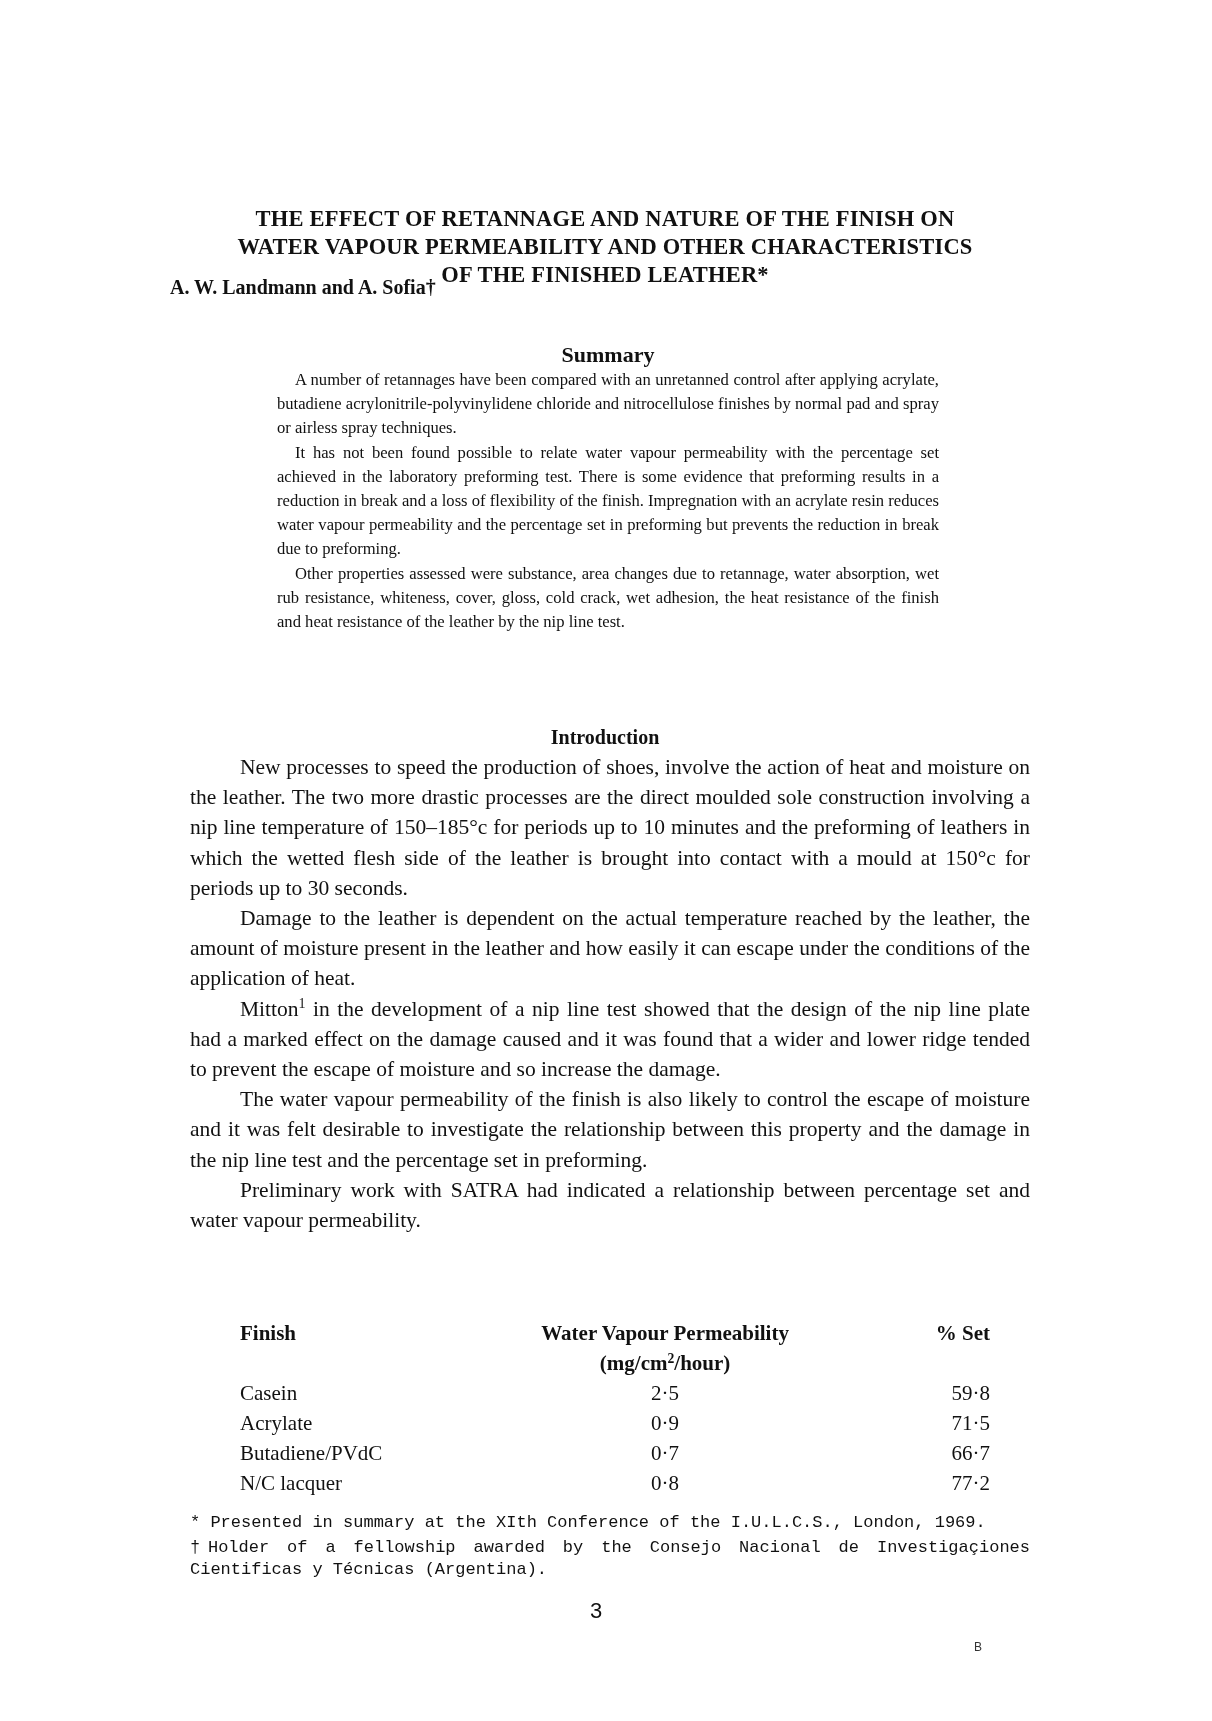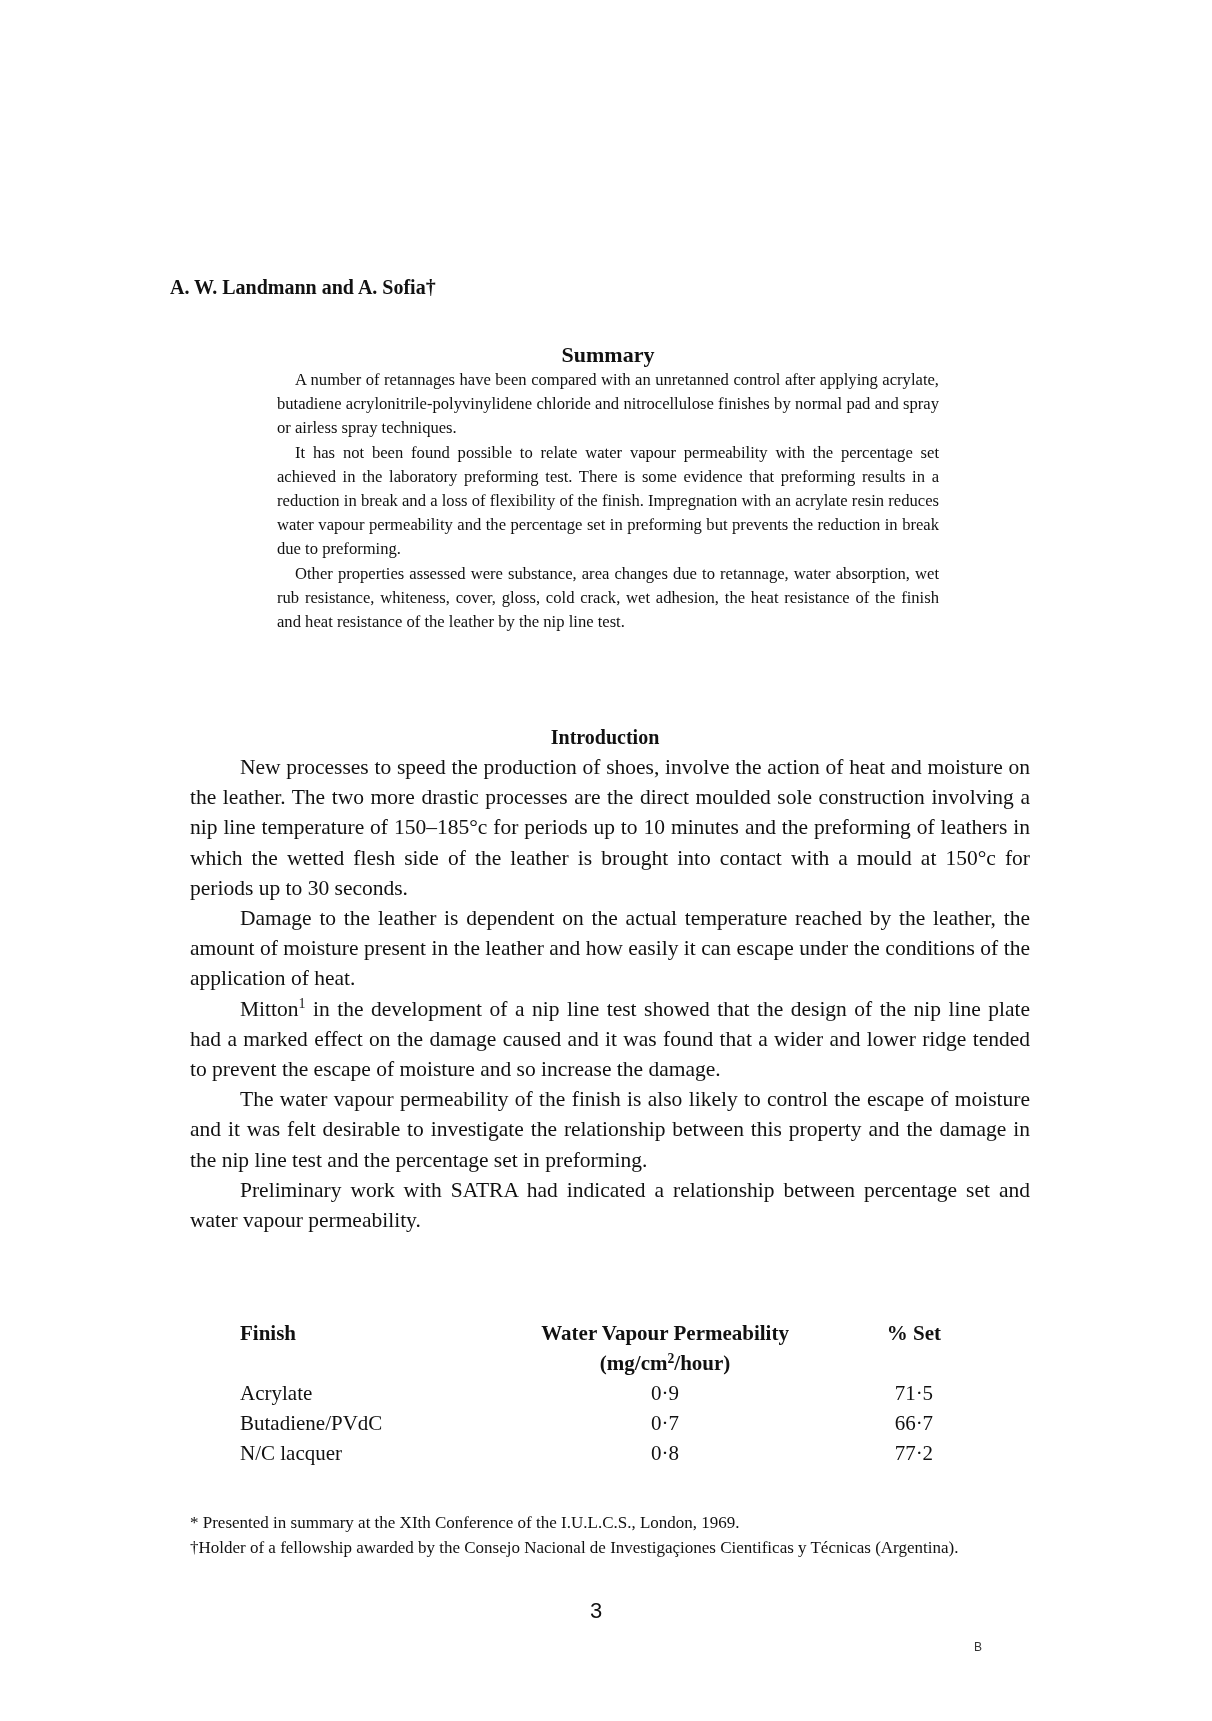--- a/index.html
+++ b/index.html
@@ -20,35 +20,40 @@
   .intro-h { position: absolute; left: 170px; top: 724px; width: 870px; text-align: center;
              font-weight: bold; font-size: 20px; line-height: 26px; }
   .body-text { position: absolute; left: 190px; top: 752px; width: 840px; font-size: 21.5px; line-height: 30.2px; }
   .body-text p { margin: 0; text-align: justify; text-indent: 50px; }
 
   table.data { position: absolute; left: 240px; top: 1318px; width: 780px; border-collapse: collapse; font-size: 21px; }
   table.data th { font-weight: bold; line-height: 30px; padding: 0; vertical-align: top; }
   table.data td { line-height: 30px; padding: 0; }
   .c1 { text-align: left; width: 260px; }
   .c2 { text-align: center; width: 360px; margin-top: 8px; }
-  .c3 { text-align: center; width: 160px; padding-right: 30px !important; }
+  .c3 { text-align: right; width: 160px; padding-right: 30px !important; }
   sup { font-size: 0.65em; line-height: 0; vertical-align: 0.55em; }
 
   .footnotes { position: absolute; left: 190px; top: 1512px; width: 840px; font-size: 17px; line-height: 22px; }
-  .footnotes p { margin: 0; text-align: justify; }
+  .footnotes p { margin: 0; text-align: justify; font-family: Liberation Mono, monospace; }
   .footnotes p + p { margin-top: 3px; }
 
   .page-num { position: absolute; left: 590px; top: 1598px; font-family: "Liberation Sans", "DejaVu Sans", sans-serif; font-size: 22px; }
   .signature { position: absolute; left: 974px; top: 1640px; font-family: "Liberation Sans", "DejaVu Sans", sans-serif; font-size: 12px; color: #333; }
 </style>
 </head>
 <body>
 
 <div class="page">
 
+  <div class="title">
+    <span>THE EFFECT OF RETANNAGE AND NATURE OF THE FINISH ON</span>
+    <span>WATER VAPOUR PERMEABILITY AND OTHER CHARACTERISTICS</span>
+    <span>OF THE FINISHED LEATHER*</span>
+  </div>
   <div class="authors">A. W. Landmann and A. Sofia†</div>
 
   <div class="summary">
     <h3>Summary</h3>
     <p>A number of retannages have been compared with an unretanned control after applying acrylate, butadiene acrylonitrile-polyvinylidene chloride and nitrocellulose finishes by normal pad and spray or airless spray techniques.</p>
     <p>It has not been found possible to relate water vapour permeability with the percentage set achieved in the laboratory preforming test. There is some evidence that preforming results in a reduction in break and a loss of flexibility of the finish. Impregnation with an acrylate resin reduces water vapour permeability and the percentage set in preforming but prevents the reduction in break due to preforming.</p>
     <p>Other properties assessed were substance, area changes due to retannage, water absorption, wet rub resistance, whiteness, cover, gloss, cold crack, wet adhesion, the heat resistance of the finish and heat resistance of the leather by the nip line test.</p>
   </div>
 
   <div class="intro-h">Introduction</div>
@@ -66,20 +71,25 @@
         <th class="c1">Finish</th>
         <th class="c2">
           <span>Water Vapour Permeability</span><br>
           <span><span>(mg/cm</span><sup>2</sup><span>/hour)</span></span>
         </th>
         <th class="c3">% Set</th>
       </tr>
     </thead>
     <tbody>
       <tr>
+        <td class="c1">Casein</td>
+        <td class="c2">2·5</td>
+        <td class="c3">59·8</td>
+      </tr>
+      <tr>
         <td class="c1">Acrylate</td>
         <td class="c2">0·9</td>
         <td class="c3">71·5</td>
       </tr>
       <tr>
         <td class="c1">Butadiene/PVdC</td>
         <td class="c2">0·7</td>
         <td class="c3">66·7</td>
       </tr>
       <tr>

